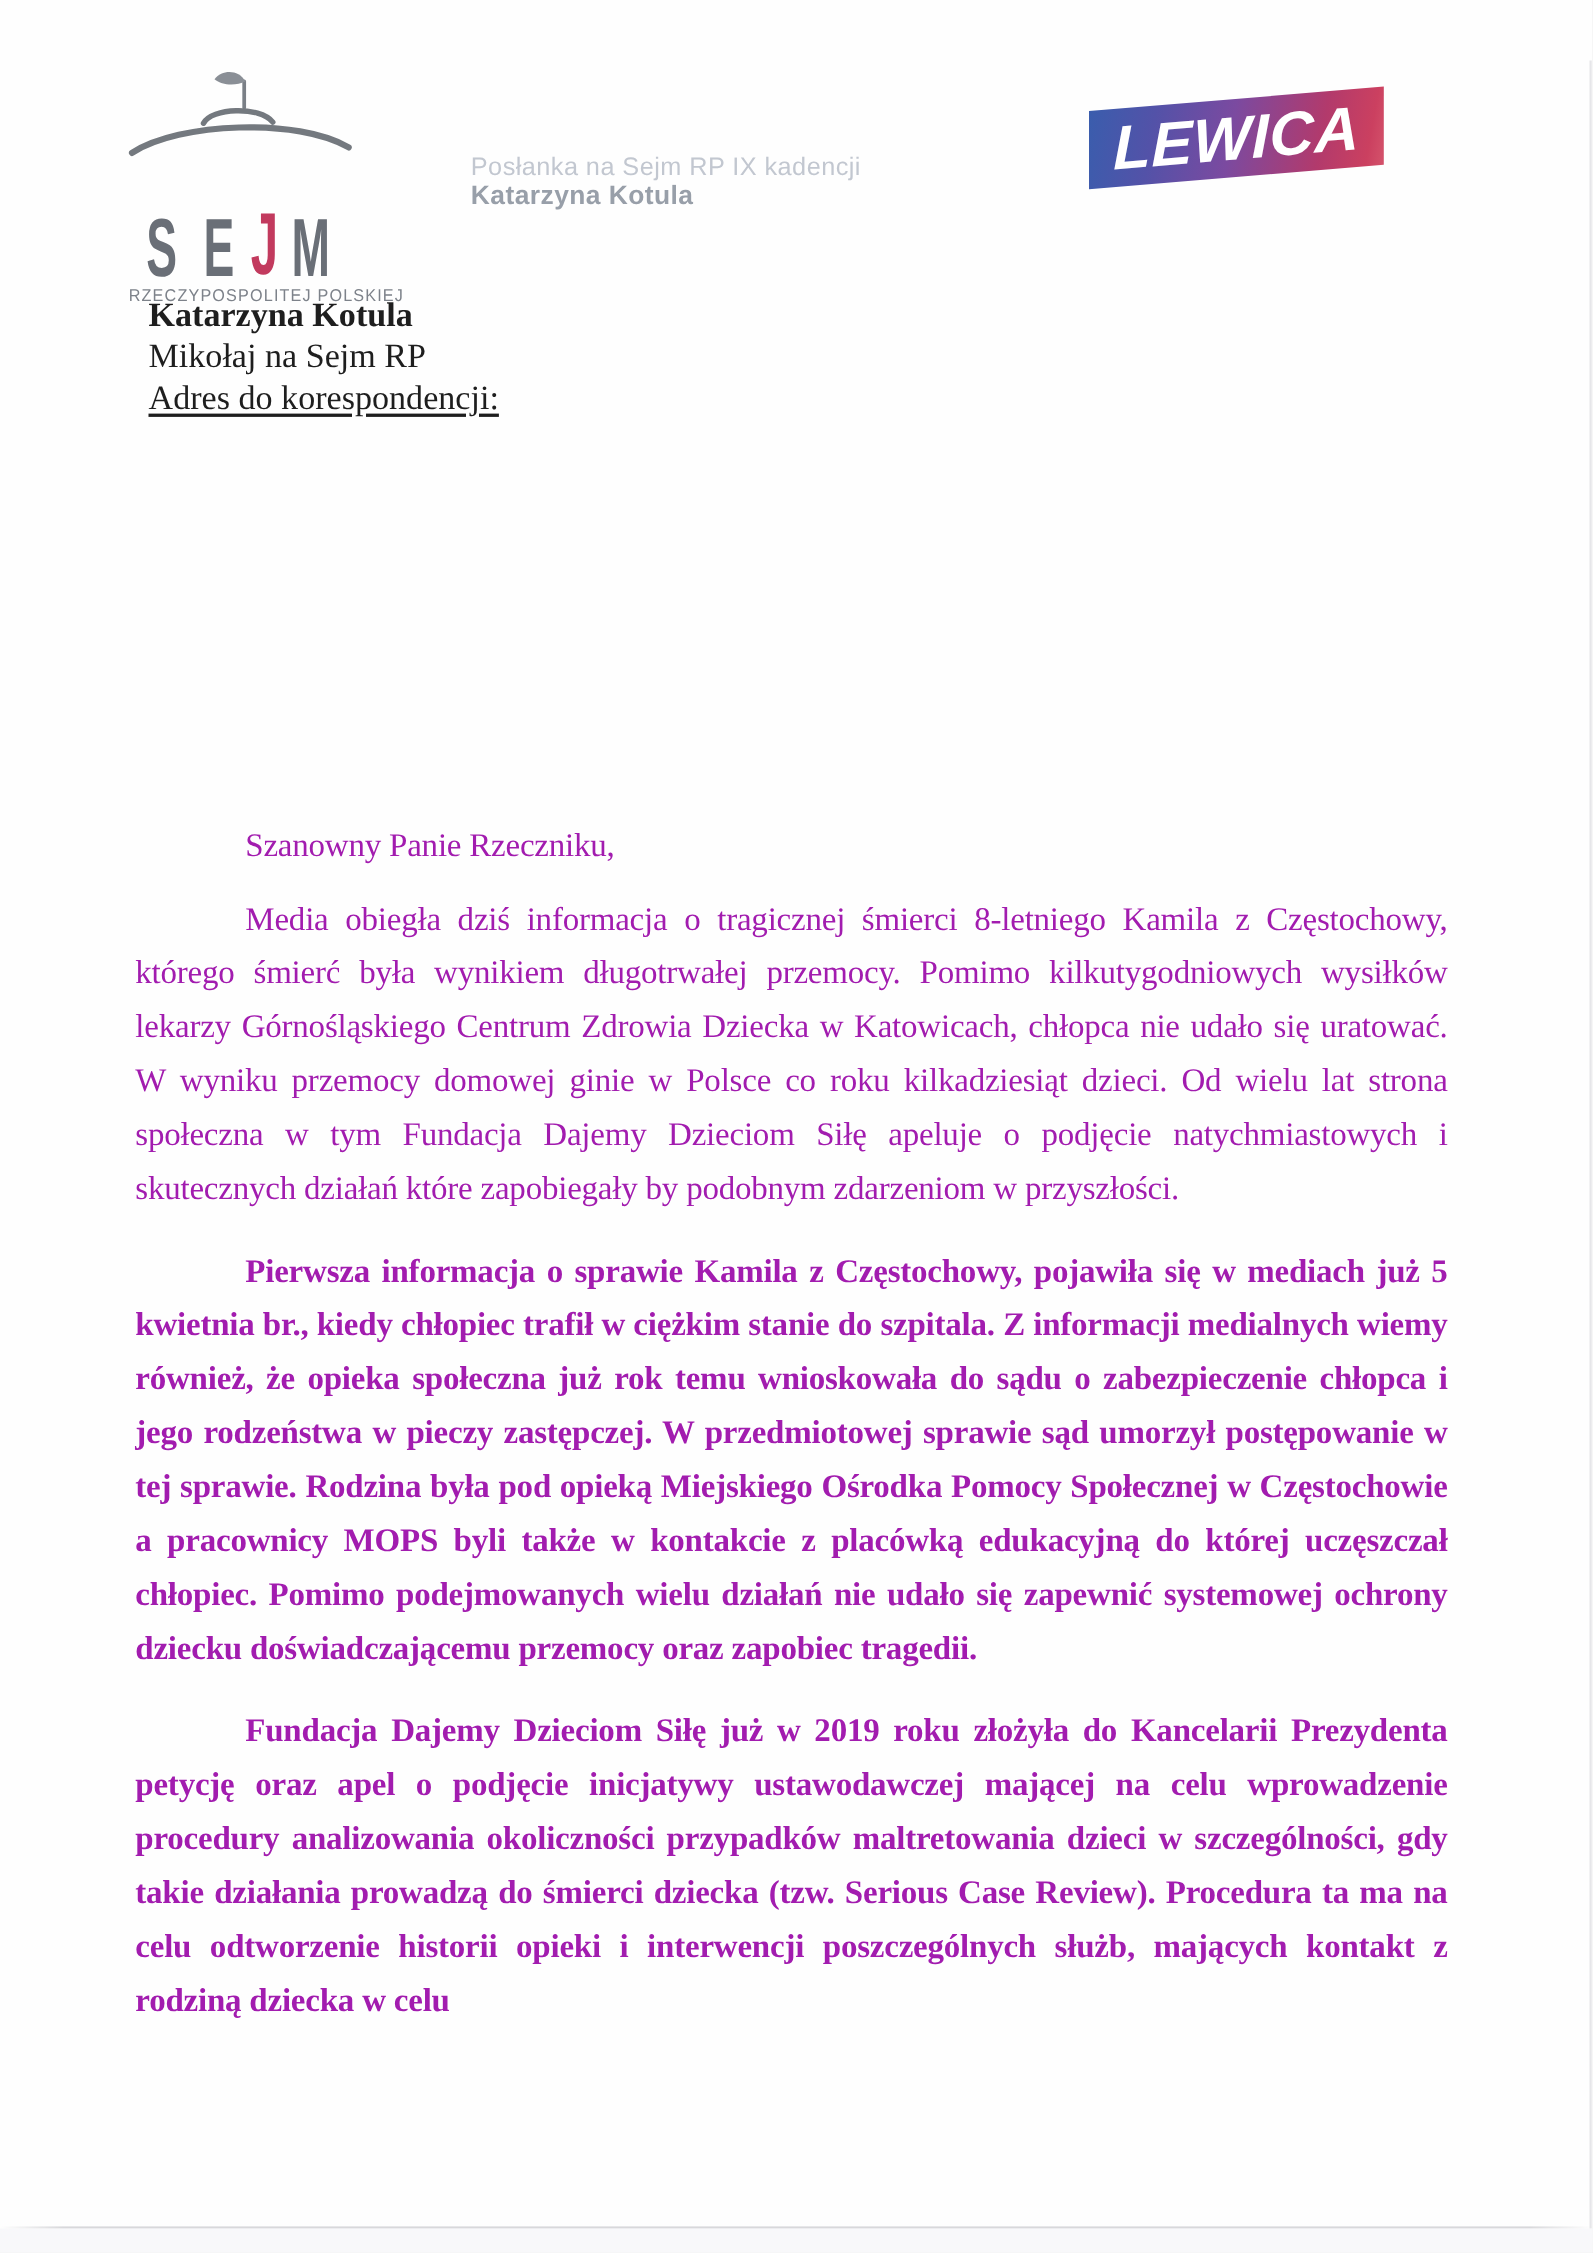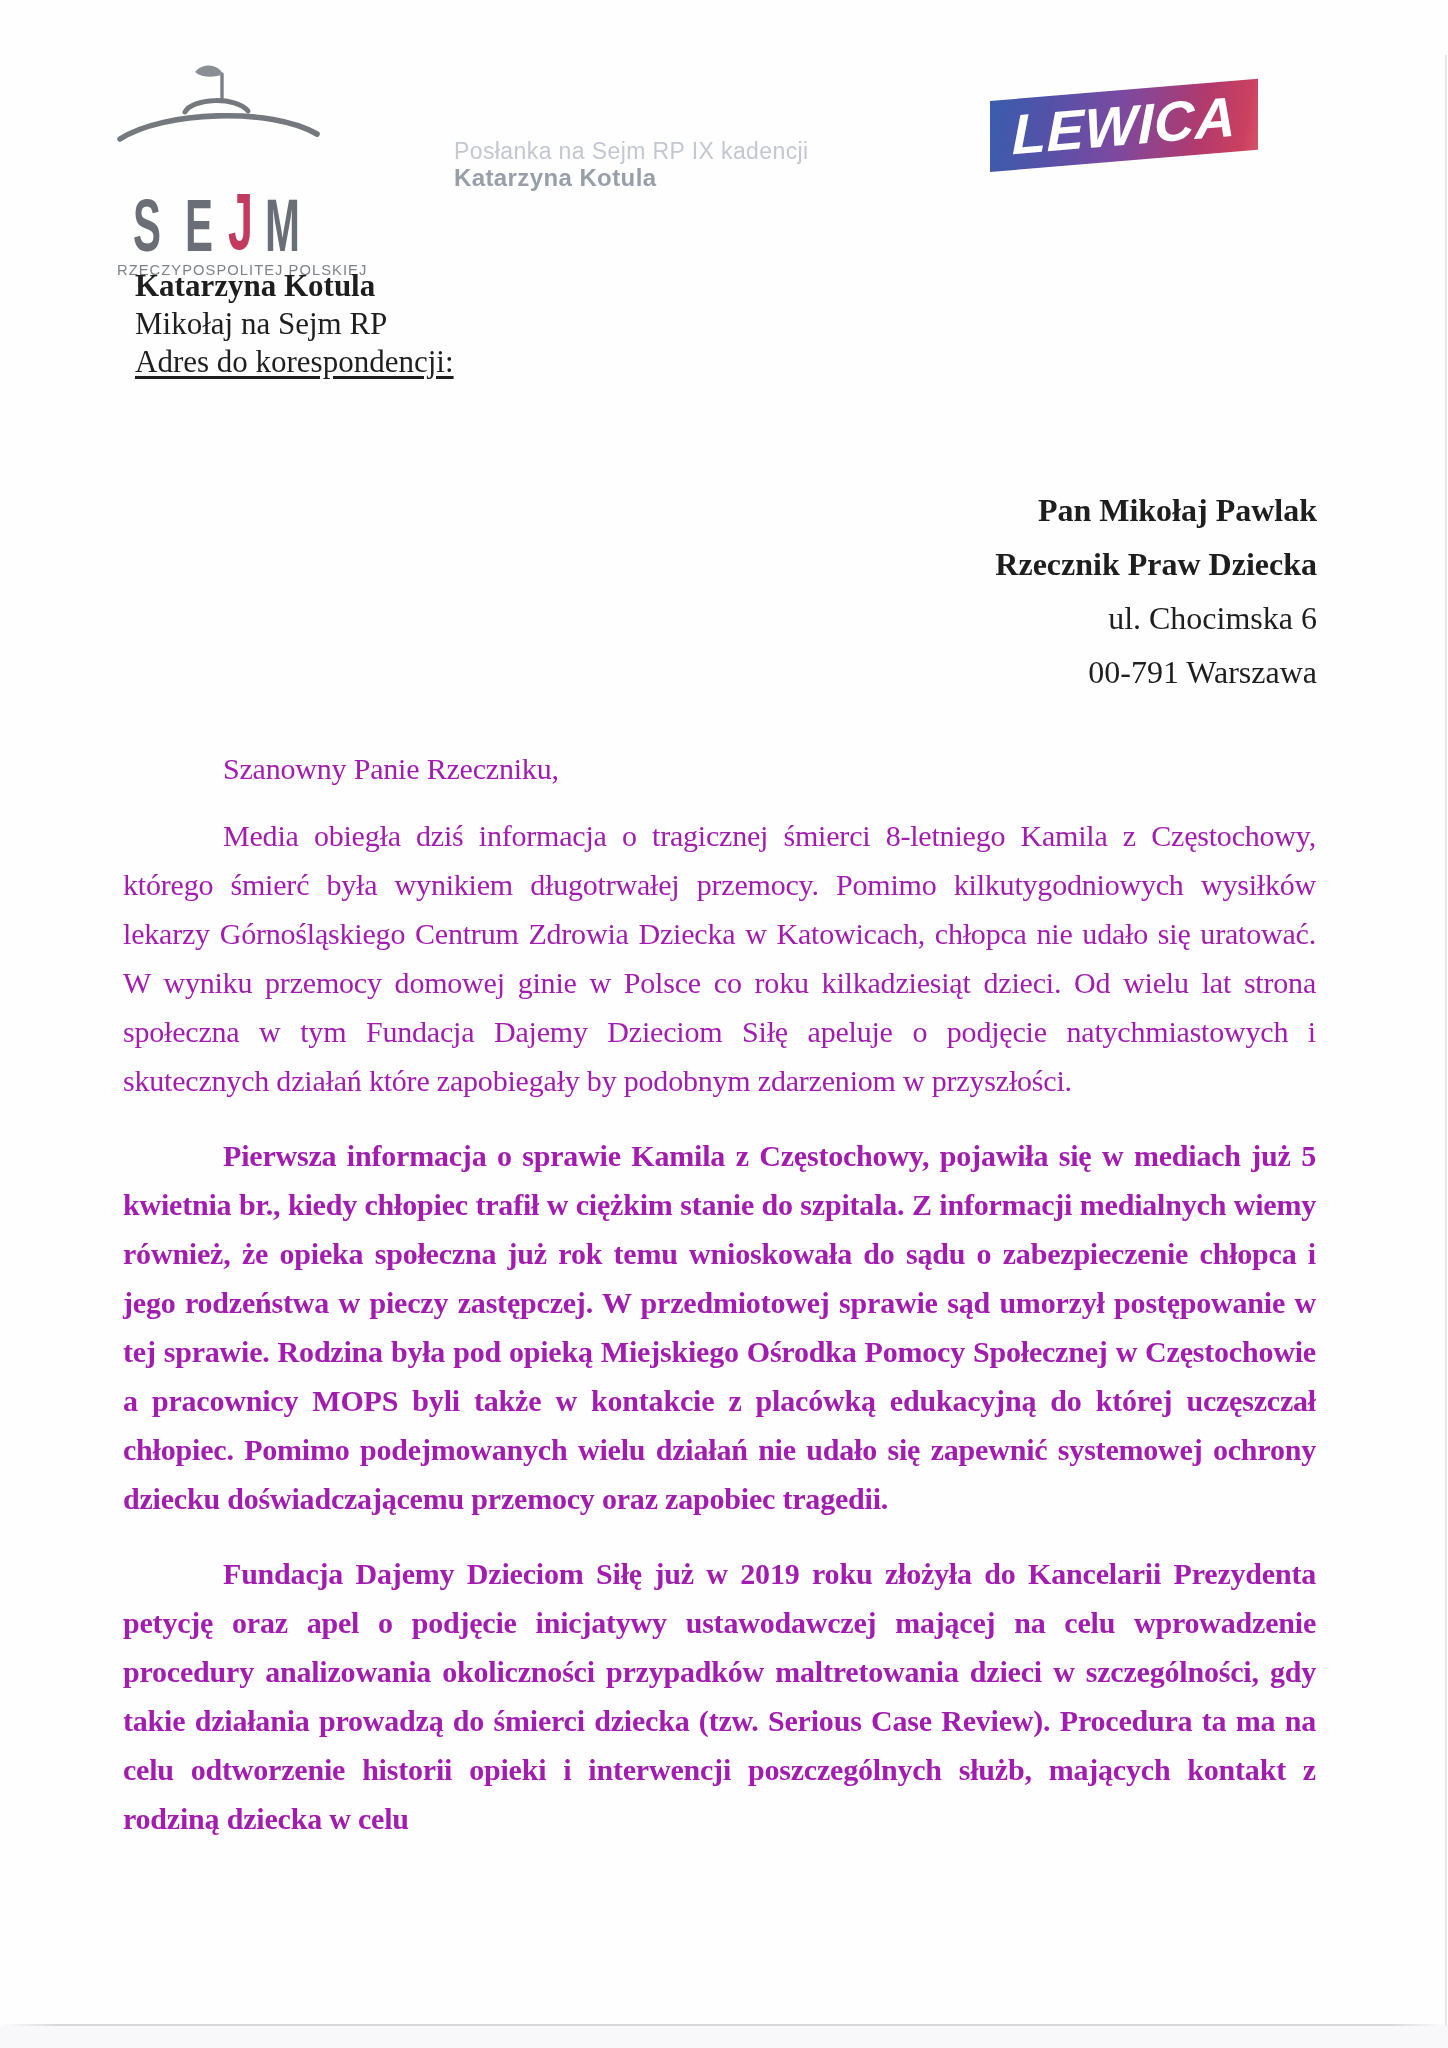--- a/index.html
+++ b/index.html
@@ -25,21 +25,21 @@
   .sejm-letter.j{color:#c23a5e;top:124px;font-size:80px;line-height:80px;}
   .sejm-caption{
     position:absolute;left:32px;top:203px;
     font-family:"Liberation Sans",sans-serif;
     font-size:15.5px;letter-spacing:1.1px;color:#7d828a;
     transform:scaleX(0.95);transform-origin:left top;
     white-space:nowrap;font-weight:400;
   }
   
   .deputy{
-    position:absolute;left:454px;top:139px;
+    position:absolute;left:428px;top:139px;
     font-family:"Liberation Sans",sans-serif;line-height:25px;
     white-space:nowrap;
   }
   .deputy .l1{font-size:23px;color:#c2c7d0;letter-spacing:0.4px;}
   .deputy .l2{font-size:24px;color:#989fa9;font-weight:700;letter-spacing:0.4px;margin-top:1px;}
   
   .lewica{
     position:absolute;left:990px;top:101px;width:268px;height:71px;
     transform:skewY(-4.75deg);transform-origin:left top;
     background:linear-gradient(100deg,#3a5dad 0%,#5352a8 22%,#7b4aa0 48%,#b23a6c 78%,#cb4060 94%,#d4536b 100%);
@@ -130,26 +130,20 @@
     <span>LEWICA</span>
   </div>
 
 
   <div class="sender">
     <div class="name">Katarzyna Kotula</div>
     <div>Mikołaj na Sejm RP</div>
     <div class="addr-label">Adres do korespondencji:</div>
   </div>
 
-  <div class="recipient">
-    <div class="b">Pan Mikołaj Pawlak</div>
-    <div class="b">Rzecznik Praw Dziecka</div>
-    <div>ul. Chocimska 6</div>
-    <div>00-791 Warszawa</div>
-  </div>
 
   <div class="body-text">
     <p class="salutation">Szanowny Panie Rzeczniku,</p>
     <p class="para">Media obiegła dziś informacja o tragicznej śmierci 8-letniego Kamila z Częstochowy, którego śmierć była wynikiem długotrwałej przemocy. Pomimo kilkutygodniowych wysiłków lekarzy Górnośląskiego Centrum Zdrowia Dziecka w Katowicach, chłopca nie udało się uratować. W wyniku przemocy domowej ginie w Polsce co roku kilkadziesiąt dzieci. Od wielu lat strona społeczna w tym Fundacja Dajemy Dzieciom Siłę apeluje o podjęcie natychmiastowych i skutecznych działań które zapobiegały by podobnym zdarzeniom w przyszłości.</p>
     <p class="para">Pierwsza informacja o sprawie Kamila z Częstochowy, pojawiła się w mediach już 5 kwietnia br., kiedy chłopiec trafił w ciężkim stanie do szpitala. Z informacji medialnych wiemy również, że opieka społeczna już rok temu wnioskowała do sądu o zabezpieczenie chłopca i jego rodzeństwa w pieczy zastępczej. W przedmiotowej sprawie sąd umorzył postępowanie w tej sprawie. Rodzina była pod opieką Miejskiego Ośrodka Pomocy Społecznej w Częstochowie a pracownicy MOPS byli także w kontakcie z placówką edukacyjną do której uczęszczał chłopiec. Pomimo podejmowanych wielu działań nie udało się zapewnić systemowej ochrony dziecku doświadczającemu przemocy oraz zapobiec tragedii.</p>
     <p class="para">Fundacja Dajemy Dzieciom Siłę już w 2019 roku złożyła do Kancelarii Prezydenta petycję oraz apel o podjęcie inicjatywy ustawodawczej mającej na celu wprowadzenie procedury analizowania okoliczności przypadków maltretowania dzieci w szczególności, gdy takie działania prowadzą do śmierci dziecka (tzw. Serious Case Review). Procedura ta ma na celu odtworzenie historii opieki i interwencji poszczególnych służb, mających kontakt z rodziną dziecka w celu</p>
   </div>
 
   <div class="scan-edge-right"></div>
   <div class="scan-line-bottom"></div>

